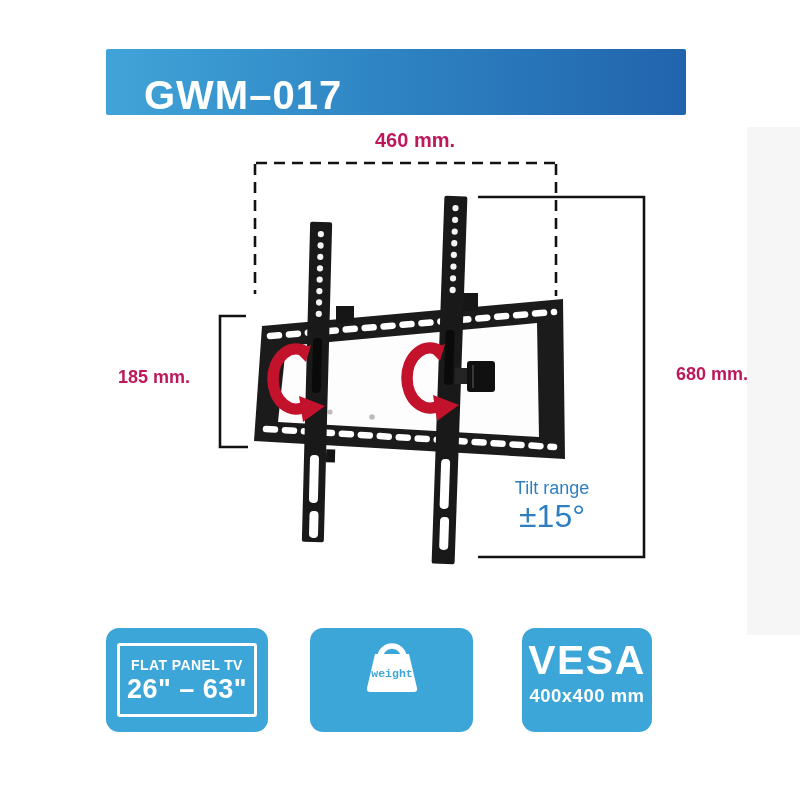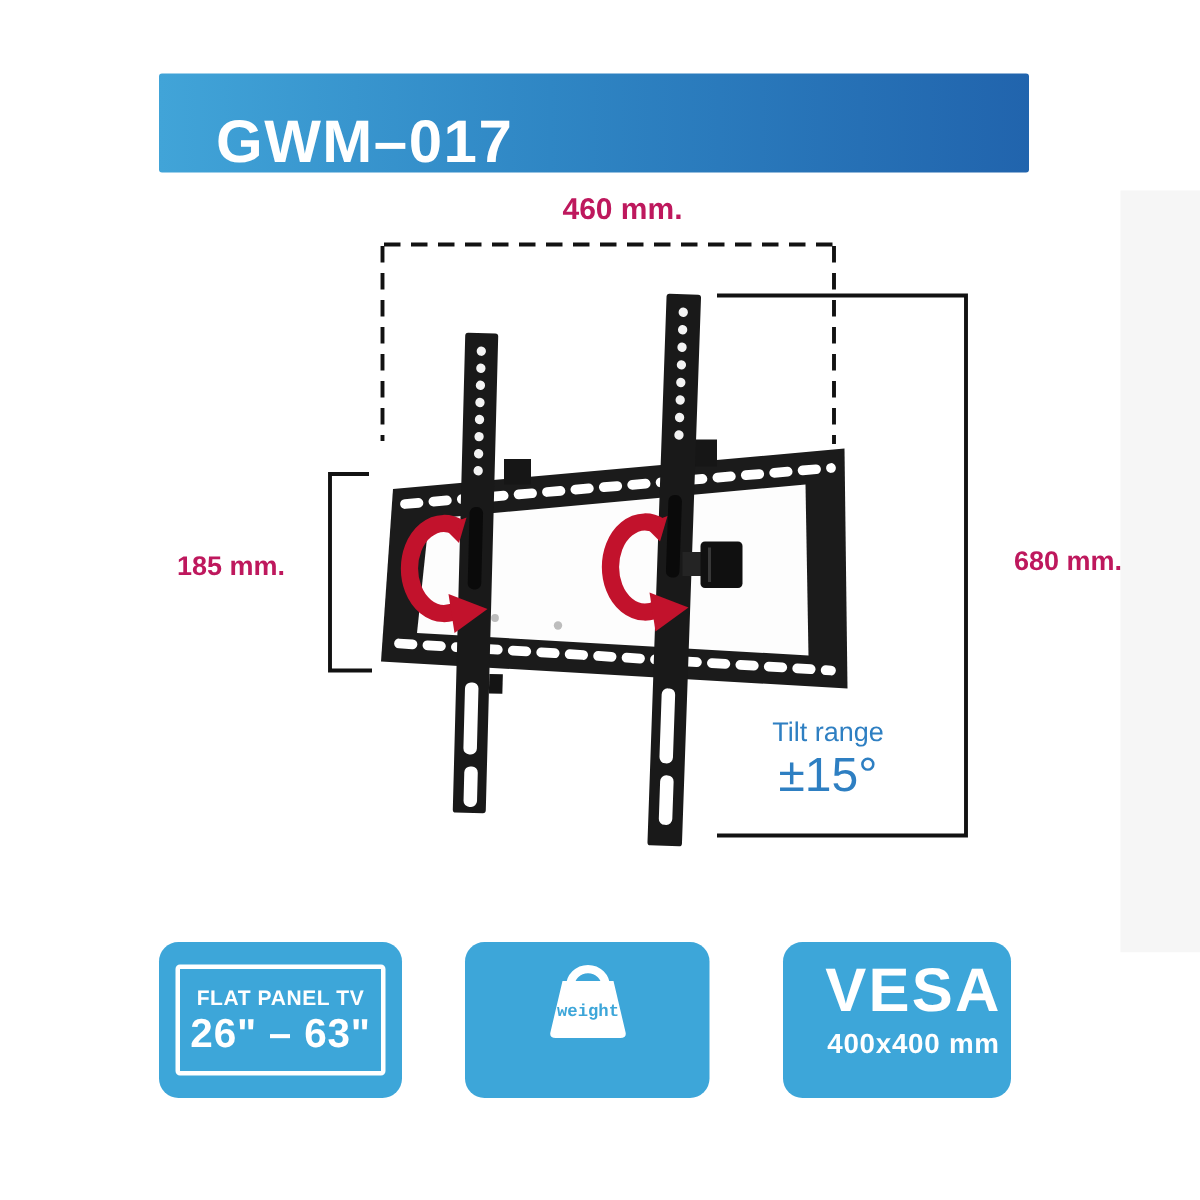--- a/index.html
+++ b/index.html
@@ -33,21 +33,21 @@
   .tilt .t1{font-size:18px;}
   .tilt .t2{font-size:32px;margin-top:2px;}
 
   
   .badge{
     position:absolute;top:628px;height:104px;background:#3da6d9;border-radius:13px;
     color:#ffffff;text-align:center;
   }
   .badge-flat{left:106px;width:162px;}
   .badge-weight{left:310px;width:163px;font-family:Liberation Mono, monospace;}
-  .badge-vesa{left:522px;width:130px;padding-left:22px;}
+  .badge-vesa{left:522px;width:130px;}
 
   .flat-inner{
     position:absolute;left:11px;right:11px;top:15px;bottom:15px;
     border:3px solid #ffffff;border-radius:3px;
     display:flex;flex-direction:column;align-items:center;justify-content:center;gap:3px;
   }
   .flat-line1{font-size:14px;font-weight:bold;letter-spacing:.4px;}
   .flat-line2{font-size:27px;font-weight:bold;letter-spacing:.5px;line-height:1;}
 
   .badge-weight .wicon{display:block;margin:8px auto 0 auto;}

